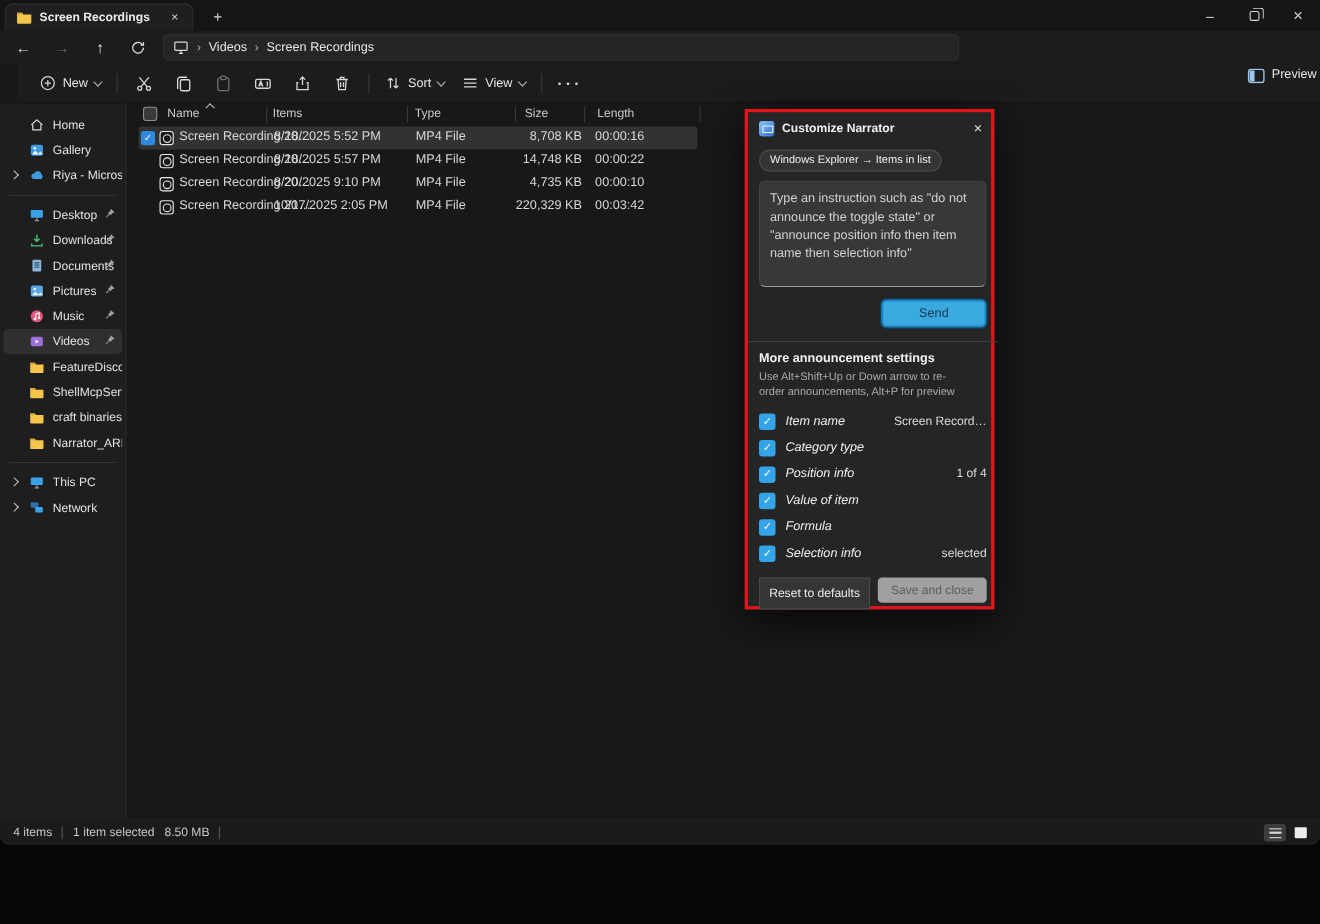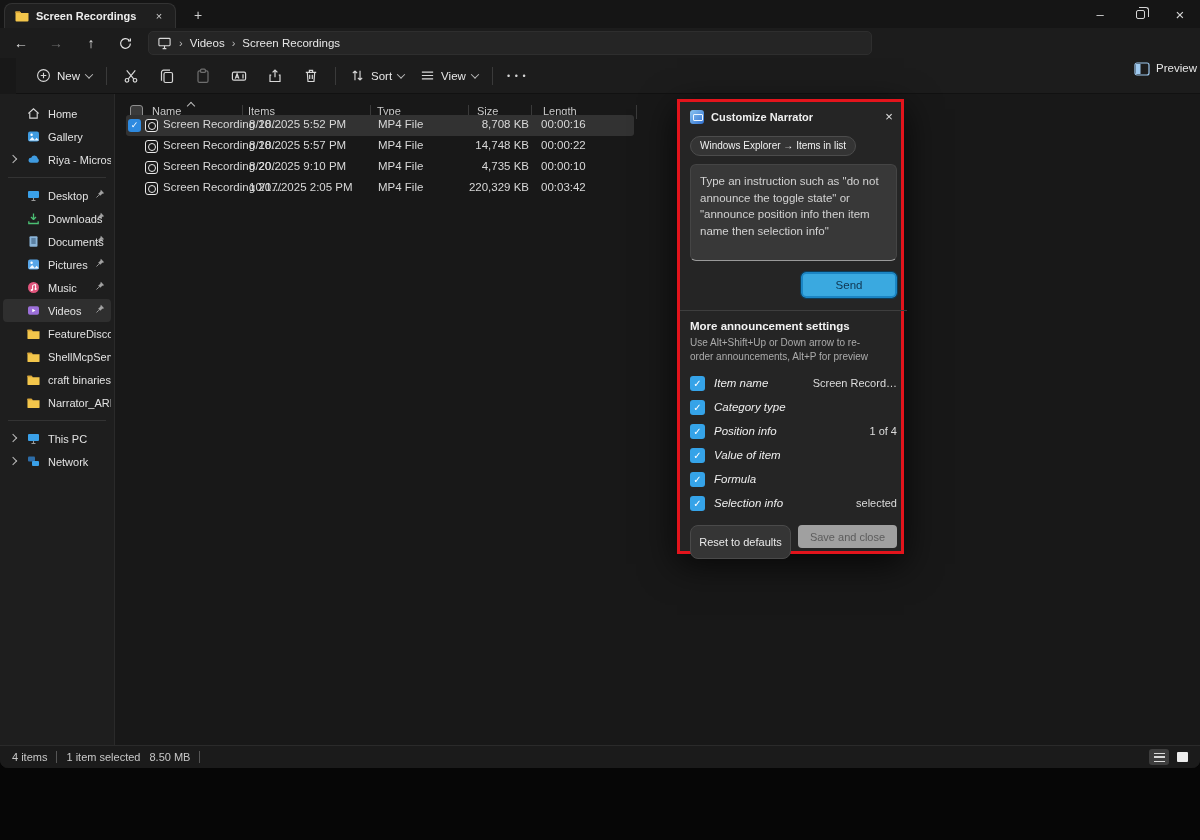--- a/index.html
+++ b/index.html
@@ -54,21 +54,21 @@
   .content { position:absolute; left:0; top:94px; width:100%; height:651px; }
   .sidebar { position:absolute; left:0; top:0; width:115px; height:100%; background:#1e1e1e; border-right:1px solid #2a2a2a; padding-top:8px; overflow:hidden; }
   .side-item { position:relative; height:23px; display:flex; align-items:center; padding-left:24px; margin:0 3px; border-radius:4px; }
   .side-item .lbl { font-size:11px; color:#e2e2e2; margin-left:8px; white-space:nowrap; overflow:hidden; flex:1; }
   .side-item .exp { position:absolute; left:7px; top:8px; }
   .side-item.sel { background:#2f2f2f; }
   .side-div { height:1px; background:#333; margin:6px 8px; }
   .pin { position:absolute; right:6px; top:5px; opacity:.85; }
 
   .filepane { position:absolute; left:116px; top:0; right:0; height:100%; background:#181818; }
-  .colhead { position:absolute; left:0; top:0; width:540px; height:20px; font-size:11px; color:#c9c9c9;margin-top:8px; }
+  .colhead { position:absolute; left:0; top:0; width:540px; height:20px; font-size:11px; color:#c9c9c9; }
   .colhead span.h { position:absolute; top:3px; }
   .h-name { left:36px; } .h-date { left:132px; } .h-type { left:261px; } .h-size { left:361px; } .h-length { left:427px; }
   .h-check { position:absolute; left:14px; top:3px; width:13px; height:13px; border:1px solid #8f8f8f; border-radius:3px; background:#3a3a3a; }
   .sortcaret { position:absolute; left:72px; top:1px; }
   .colsep { position:absolute; top:3px; width:1px; height:14px; background:#3a3a3a; }
   .cs1{left:126px;} .cs2{left:254px;} .cs3{left:352px;} .cs4{left:415px;} .cs5{left:520px;}
 
   .file-row { position:absolute; left:10px; width:508px; height:21px; border-radius:3px; font-size:11.5px; color:#d8d8d8; }
   .file-row.sel { background:#323232; }
   .fr0{top:21px;} .fr1{top:42px;} .fr2{top:63px;} .fr3{top:84px;}
@@ -106,21 +106,21 @@
   .dlg-divider { height:1px; background:#3e3e3e; margin:12px -10px 0 -10px; }
   .sec-title { margin-top:9px; font-size:11.5px; font-weight:700; color:#f2f2f2; }
   .sec-hint { margin-top:4px; font-size:10px; line-height:1.35; color:#ababab; width:192px; }
   .settings { margin-top:8px; }
   .set-row { display:flex; align-items:center; height:24px; }
   .cb { width:15px; height:15px; background:#35a3e8; border-radius:3px; color:#fff; font-size:10px; text-align:center; line-height:15px; flex:none; }
   .cb::after { content:"✓"; }
   .set-lbl { margin-left:9px; font-size:11.5px; color:#ededed; flex:1;font-style:italic; }
   .set-val { font-size:11px; color:#dcdcdc; white-space:nowrap; }
   .dlg-buttons { display:flex; gap:7px; margin-top:10px; }
-  .btn-reset { flex:1; height:34px; background:#353535; border:1px solid #4a4a4a; border-radius:8px; font-family:inherit; font-size:11px; color:#eaeaea; }
+  .btn-reset { flex:1; height:29px; background:#353535; border:1px solid #4a4a4a; border-radius:0; font-family:inherit; font-size:11px; color:#eaeaea; }
   .btn-save { flex:1; height:23px; background:#a0a0a0; border:none; border-radius:4px; font-family:inherit; font-size:11px; color:#5c5c5c; }
 </style>
 </head>
 <body>
 
 <div class="window">
 
   <div class="titlebar">
     <div class="tab">
       <svg class="ic" width="14" height="12" viewBox="0 0 14 12">

